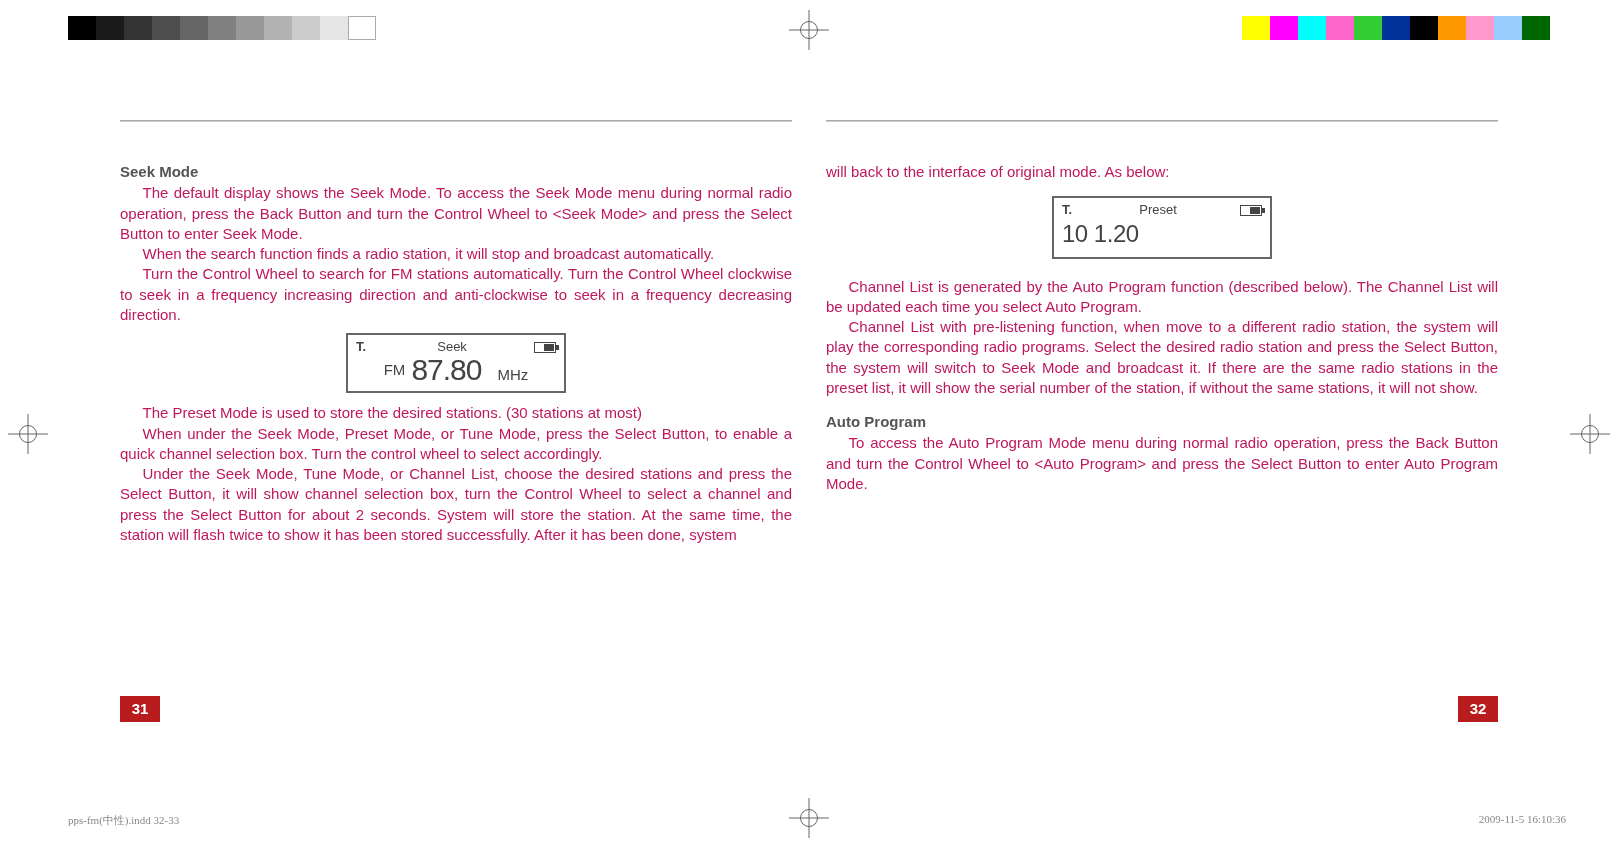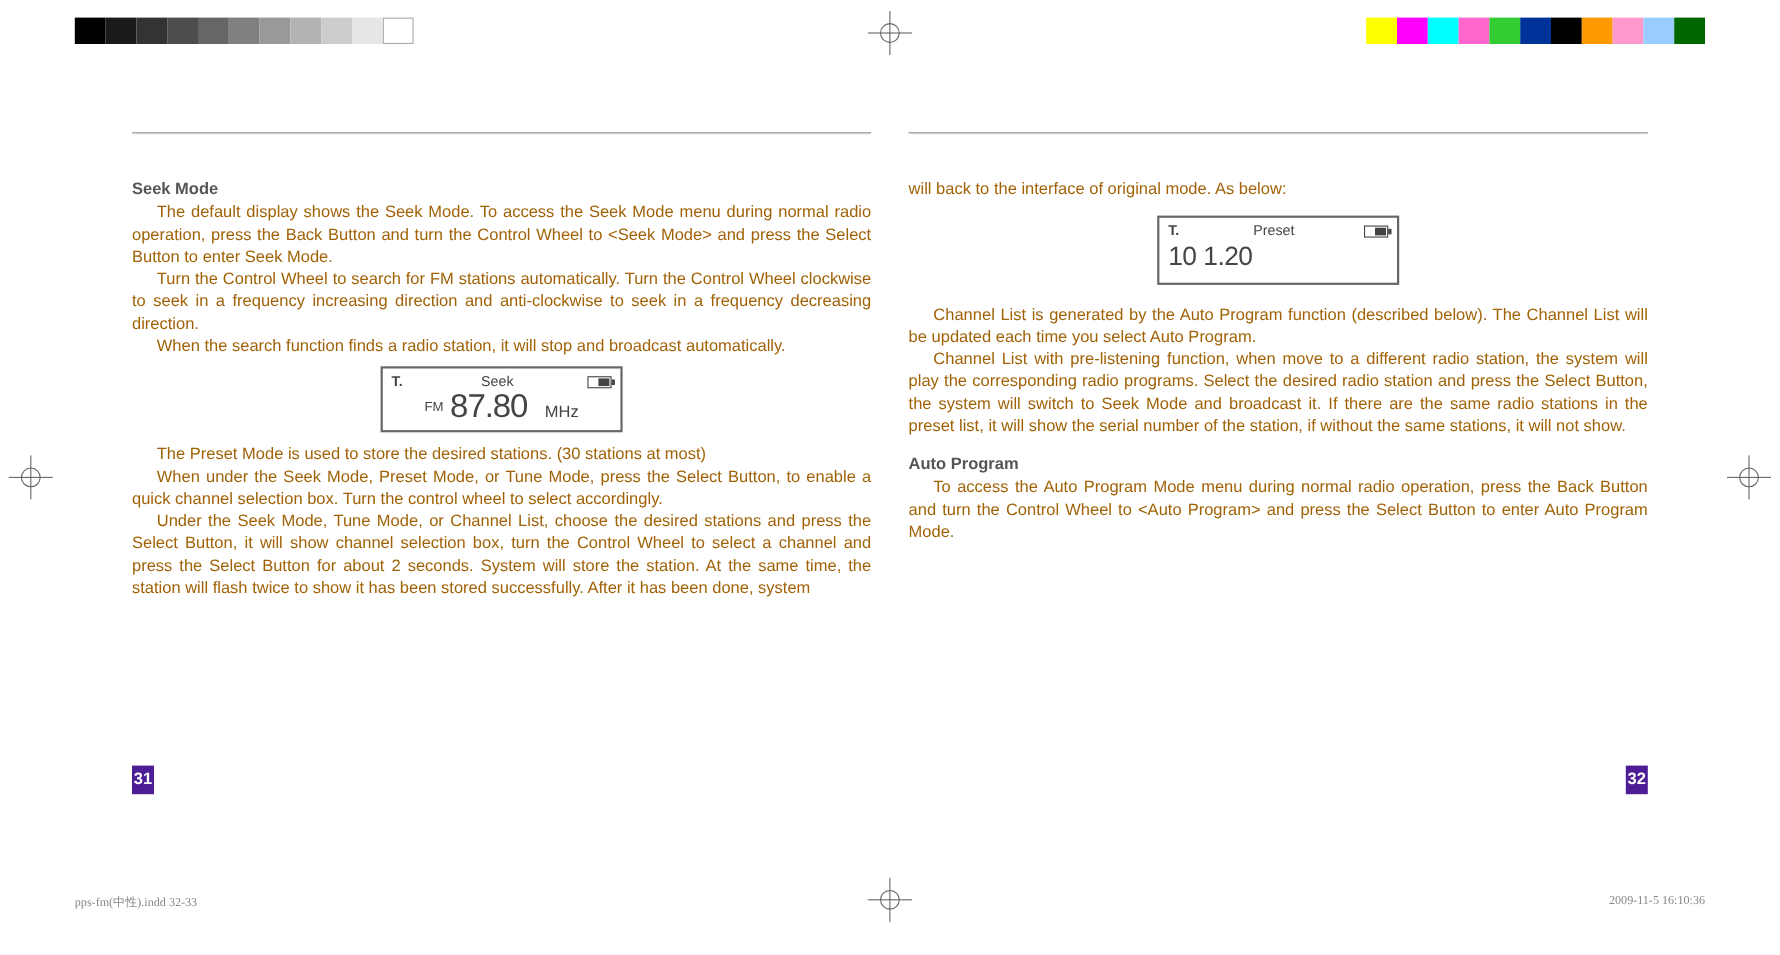--- a/index.html
+++ b/index.html
@@ -32,51 +32,51 @@
     left: 120px;
     right: 120px;
     top: 120px;
     bottom: 150px;
     display: flex;
     gap: 34px;
     justify-content: space-between;
   }
   .page { flex: 1; position: relative; font-size: 15px; line-height: 1.35; }
   .rule { height: 2px; border-top: 1px solid #aaa; border-bottom: 1px solid #ccc; margin-bottom: 40px; }
-  .page p { text-align: justify; color: #a16207; margin-bottom: 0; }
+  .page p { text-align: justify; color: #be185d; margin-bottom: 0; }
   .page p.indent { text-indent: 1.5em; }
   .page h4 { font-weight: bold; color: #555; margin-top: 6px; margin-bottom: 1px; font-size: 15px; }
   
   .lcd {
     border: 2px solid #666;
     width: 220px;
     margin: 8px auto 10px;
     padding: 4px 8px 6px;
     position: relative;
     color: #444;
   }
   .lcd .top { display:flex; align-items:center; font-size: 13px; height:16px; }
   .lcd .top .sig { font-weight:bold; margin-right:4px; }
   .lcd .top .mode { flex:1; text-align:center; }
   .lcd .top .bat { width:22px; height:11px; border:1.5px solid #444; position:relative; }
   .lcd .top .bat::after { content:""; position:absolute; right:-4px; top:2px; width:3px; height:5px; background:#444; }
   .lcd .top .bat .fill { position:absolute; right:1px; top:1px; bottom:1px; width:10px; background:#444; }
   .lcd.seek .main { display:flex; align-items:baseline; justify-content:center; }
-  .lcd.seek .fm { font-size:12px; align-self:center; margin-right:6px; }
+  .lcd.seek .fm { font-size:15px; align-self:center; margin-right:6px; }
   .lcd.seek .freq { font-size:30px; letter-spacing:-1px; line-height:1; }
   .lcd.seek .unit { font-size:15px; margin-left:16px; }
   .lcd.preset .main { display:flex; align-items:center; gap:6px; }
   .lcd.preset .left-num { font-size:24px; letter-spacing:-0.5px; }
   .lcd.preset .list { border:1.5px solid #444; font-size:13px; line-height:1.15; padding:1px 4px; text-align:center; flex:1; }
   
-  .pagenum { position:absolute; bottom:-4px; width:20px; height:26px; background:#4c1d95; color:#fff; font-weight:bold; display:flex; align-items:center; justify-content:center; font-size:15px; }
+  .pagenum { position:absolute; bottom:-4px; width:40px; height:26px; background:#b91c1c; color:#fff; font-weight:bold; display:flex; align-items:center; justify-content:center; font-size:15px; }
   .pagenum.left  { left: 0; }
   .pagenum.right { right: 0; }
   
-  .footer { position:absolute; left:68px; right:68px; bottom:40px; display:flex; justify-content:space-between; color:#888; font-size:11px; font-family: "Times New Roman", serif; }
+  .footer { position:absolute; left:68px; right:52px; bottom:40px; display:flex; justify-content:space-between; color:#888; font-size:11px; font-family: "Times New Roman", serif; }
 </style>
 </head>
 <body>
 
 <div class="colorbar left">
     <div style="background: rgb(0, 0, 0);"></div>
     <div style="background: rgb(26, 26, 26);"></div>
     <div style="background: rgb(51, 51, 51);"></div>
     <div style="background: rgb(77, 77, 77);"></div>
     <div style="background: rgb(102, 102, 102);"></div>
@@ -114,22 +114,22 @@
     <div class="circ"></div>
   </div>
 
 <div class="spread">
 
   <div class="page">
     <div class="rule"></div>
 
     <h4>Seek Mode</h4>
     <p class="indent">The default display shows the Seek Mode. To access the Seek Mode menu during normal radio operation, press the Back Button and turn the Control Wheel to &lt;Seek Mode&gt; and press the Select Button to enter Seek Mode.</p>
+    <p class="indent">When the search function finds a radio station, it will stop and broadcast automatically.</p>
     <p class="indent">Turn the Control Wheel to search for FM stations automatically. Turn the Control Wheel clockwise to seek in a frequency increasing direction and anti-clockwise to seek in a frequency decreasing direction.</p>
-    <p class="indent">When the search function finds a radio station, it will stop and broadcast automatically.</p>
 
     <div class="lcd seek">
       <div class="top">
         <span class="sig">T.</span>
         <span class="mode">Seek</span>
         <span class="bat">
             <span class="fill"></span>
           </span>
       </div>
       <div class="main">

